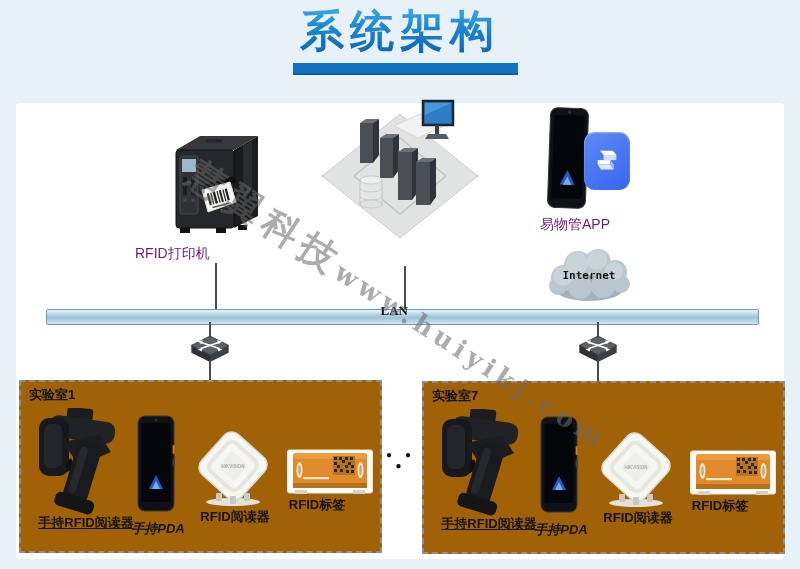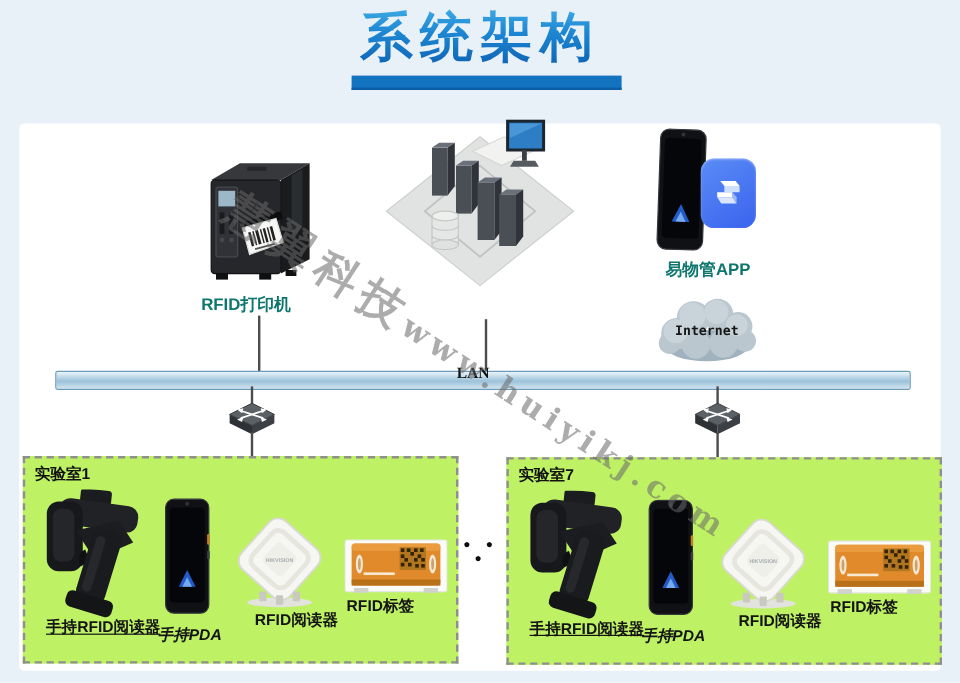--- a/index.html
+++ b/index.html
@@ -31,50 +31,50 @@
   .watermark{
     position:absolute; left:205px; top:150px; z-index:40; pointer-events:none;
     transform:rotate(33deg); transform-origin:0 0; white-space:nowrap;
     color:rgba(104,104,104,0.55); font-weight:bold; font-family:"DejaVu Serif", serif;
   }
   .watermark .cn{font-size:37px; letter-spacing:7px;}
   .watermark .en{font-size:26px; letter-spacing:5px;}
   
   .abs{position:absolute;}
   .vline{position:absolute; width:2px; background:#4c4c4c;}
-  .node-label{position:absolute; font-size:14px; font-weight:700; color:#0f766e; text-align:center; white-space:nowrap;}
+  .node-label{position:absolute; font-size:14px; font-weight:400; color:#701a75; text-align:left; white-space:nowrap;}
   .dev-label{position:absolute; font-size:13px; font-weight:700; color:#141414; text-align:center; white-space:nowrap;}
   
   .lan-bar{
     position:absolute; left:46px; top:309px; width:711px; height:14px;
     background:linear-gradient(180deg,#eaf4fa 0%,#b7d3e6 35%,#9cc2da 55%,#d3e5f0 100%);
     border:1px solid #6d9cba; border-radius:2px;
   }
   .lan-label{
     position:absolute; left:378px; top:303px; width:30px; text-align:right;
     font-family:"Liberation Serif", serif; font-size:13px; color:#111; z-index:5;font-weight:bold;
   }
   
   .lab-box{
-    position:absolute; width:359px; height:169px; background:#bef264;
+    position:absolute; width:359px; height:169px; background:#a16207;
     border:2px dashed #8f8f8f;
   }
   .lab-title{position:absolute; left:8px; top:4px; font-size:13px; font-weight:700; color:#111;}
   .ellipsis{
     position:absolute; left:377px; top:449px; width:48px; text-align:center;
     font-size:10px; letter-spacing:5px; font-weight:bold; color:#0d0d0d;
   }
   
   .d-gun{position:absolute; left:16px; top:26px; width:92px; height:108px;}
   .d-pda{position:absolute; left:116px; top:33px; width:38px; height:97px;}
   .d-ant{position:absolute; left:168px; top:48px; width:88px; height:78px;}
   .d-tag{position:absolute; left:266px; top:64px; width:86px; height:52px;}
   .lbl-gun{left:4px;  top:132px; width:122px;text-decoration:underline;}
   .lbl-pda{left:108px; top:138px; width:58px;font-style:italic;}
-  .lbl-ant{left:188px; top:126px; width:76px;}
+  .lbl-ant{left:176px; top:126px; width:76px;}
   .lbl-tag{left:260px; top:114px; width:72px;}
   
   .app-icon{
     position:absolute; left:584px; top:132px; width:46px; height:58px; border-radius:11px;
     background:linear-gradient(145deg,#5a8cf6 0%,#3a63ee 100%);
     box-shadow:inset 0 1px 2px rgba(255,255,255,.4);
     display:flex; align-items:center; justify-content:center; z-index:3;
   }
 </style>
 </head>

